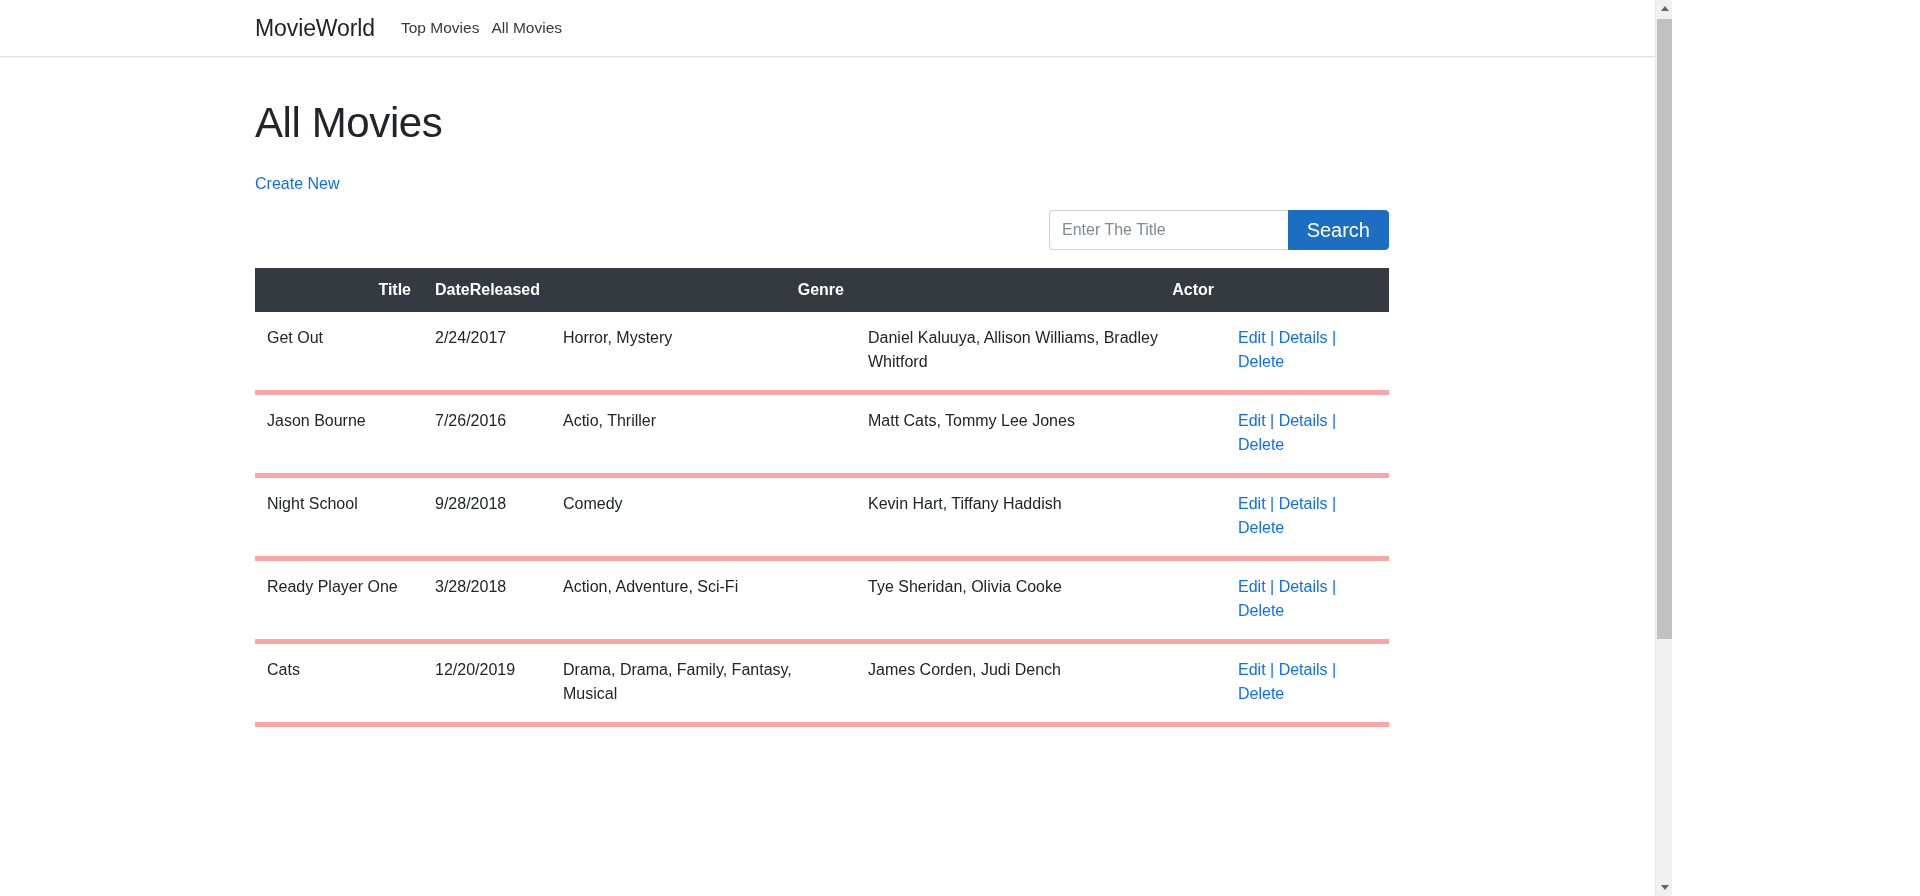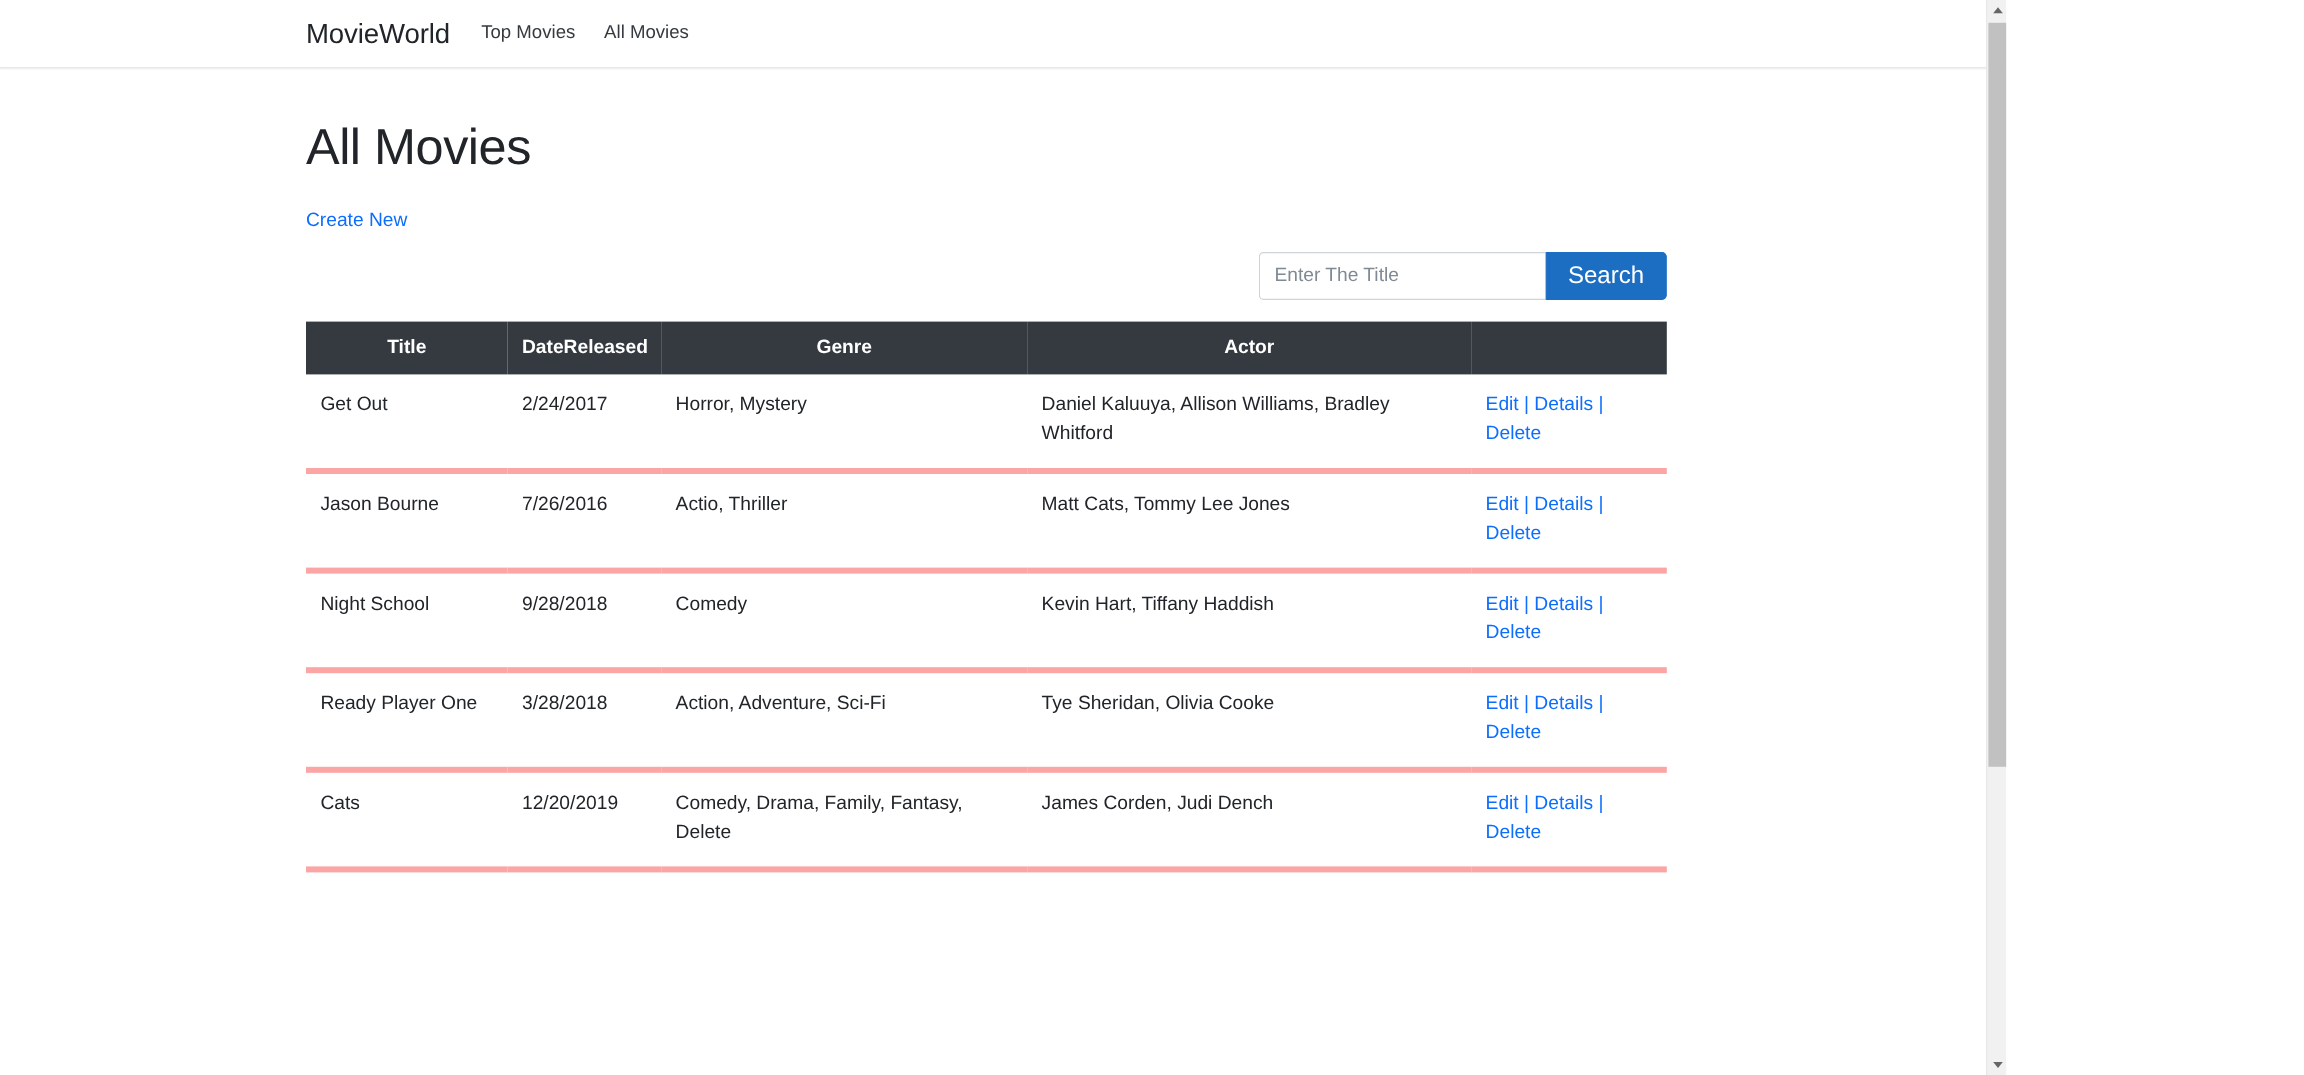--- a/index.html
+++ b/index.html
@@ -35,21 +35,21 @@
     font-weight: 400;
     color: #212529;
     letter-spacing: -0.1px;
     margin-right: 26px;
     text-decoration: none;
     white-space: nowrap;
   }
   .nav-links {
     display: flex;
     align-items: center;
-    gap: 24px;
+    gap: 12px;
   }
   .nav-link {
     font-size: 15.5px;
     color: #343a40;
     text-decoration: none;
     white-space: nowrap;
   }
   .page-wrap {
     padding-left: 255px;
     padding-right: 0;
@@ -117,21 +117,21 @@
     margin-top: 18px;
     border-collapse: collapse;
     width: 1134px;
     font-size: 16px;
     table-layout: fixed;
   }
   table.movies thead th {
     background: #343a40;
     color: #ffffff;
     font-weight: 700;
-    text-align: center;
+    text-align: right;
     padding: 13px 12px;
     vertical-align: middle;
     border: none;
     font-size: 16px;
   }
   table.movies tbody td {
     padding: 14px 12px 16px 12px;
     border-bottom: 5px solid #fca5a5;
     vertical-align: top;
     line-height: 1.5;
@@ -255,21 +255,21 @@
           <tr>
             <td>Ready Player One</td>
             <td>3/28/2018</td>
             <td>Action, Adventure, Sci-Fi</td>
             <td>Tye Sheridan, Olivia Cooke</td>
             <td class="actions"><a href="#">Edit</a> <span class="sep">|</span> <a href="#">Details</a> <span class="sep">|</span> <a href="#">Delete</a></td>
           </tr>
           <tr>
             <td>Cats</td>
             <td>12/20/2019</td>
-            <td>Comedy, Drama, Family, Fantasy, Delete</td>
+            <td>Drama, Drama, Family, Fantasy, Musical</td>
             <td>James Corden, Judi Dench</td>
             <td class="actions"><a href="#">Edit</a> <span class="sep">|</span> <a href="#">Details</a> <span class="sep">|</span> <a href="#">Delete</a></td>
           </tr>
         </tbody>
     </table>
 
   </main>
 
   <div class="scrollbar">
     <div class="sb-arrow up">

